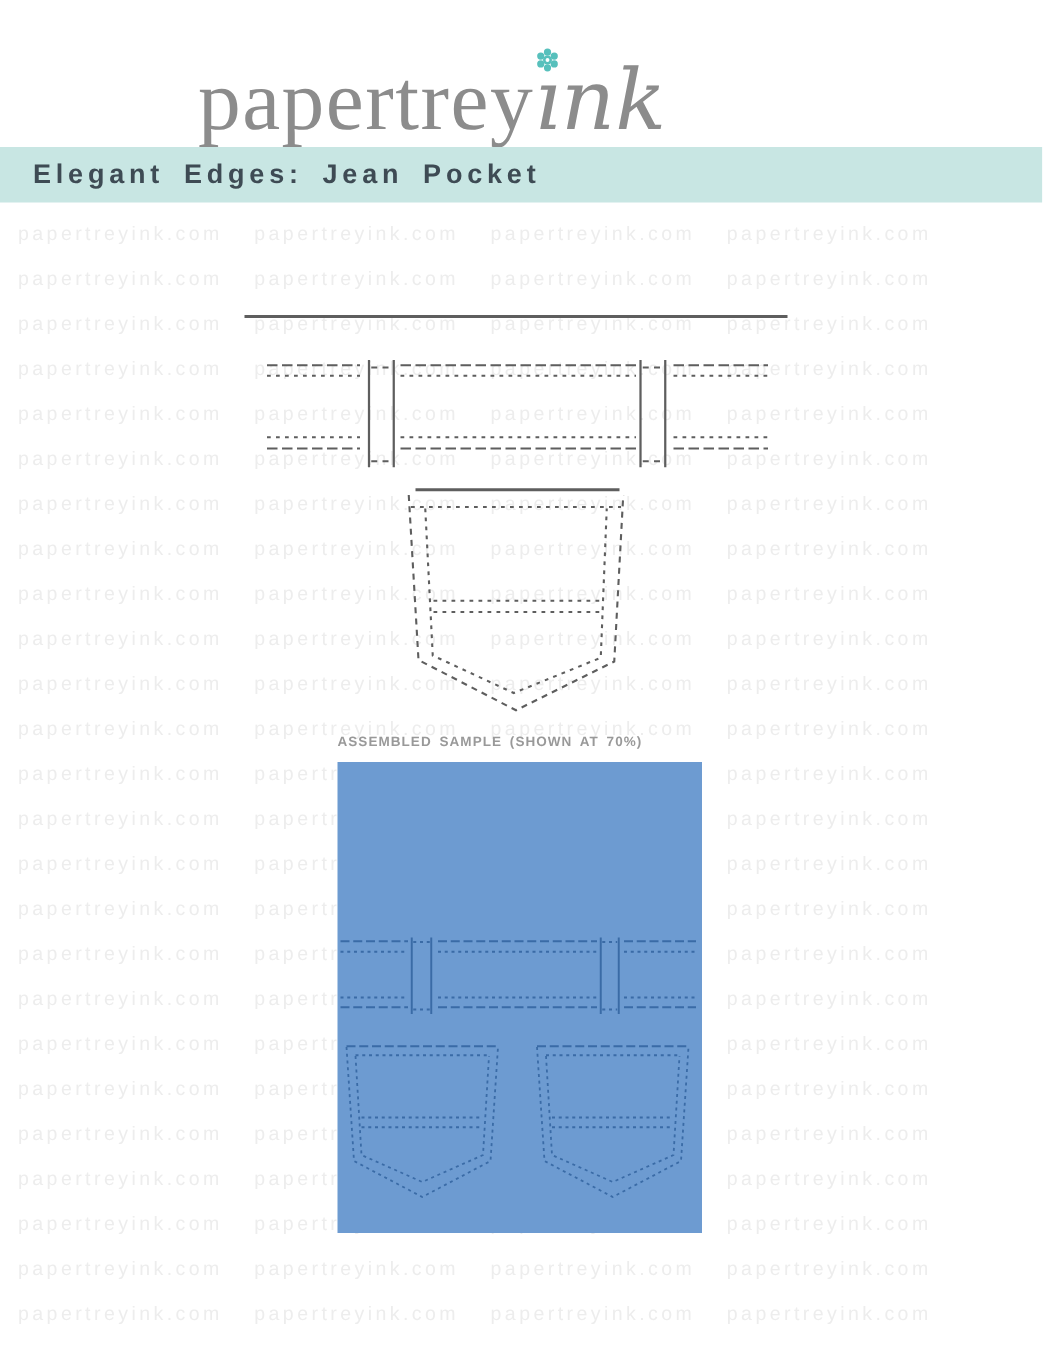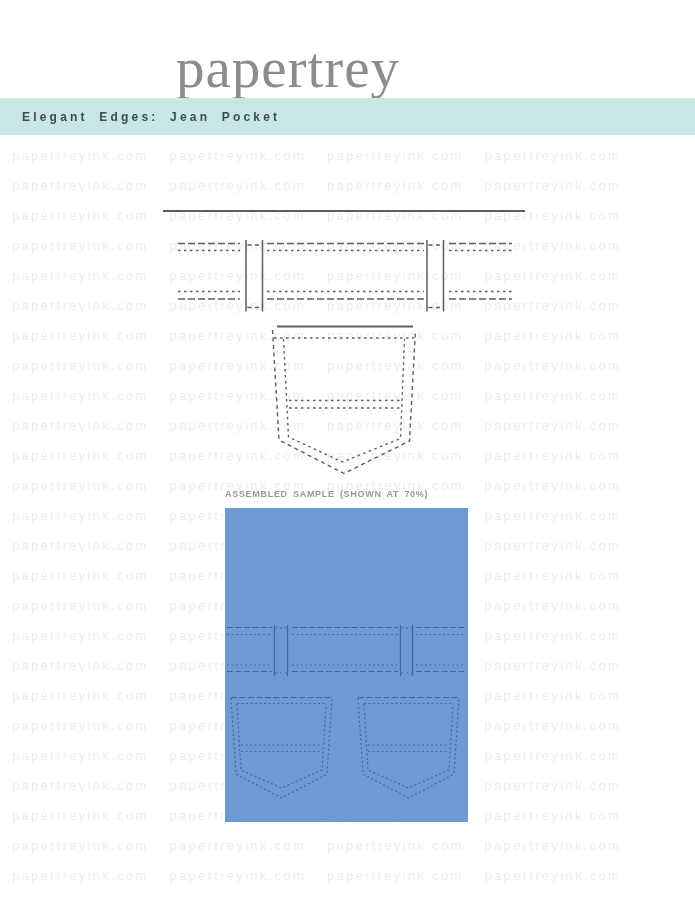--- a/index.html
+++ b/index.html
@@ -13,21 +13,21 @@
               color:var(--logo-color);letter-spacing:1px;}
   .logo-suffix-wrap{position:relative;display:inline-block;}
   .logo-suffix{font-family:"DejaVu Serif",serif;font-style:italic;font-size:56px;
                line-height:1;color:var(--logo-color);letter-spacing:0px;}
   .logo-flower{position:absolute;top:-8px;left:1px;width:16px;height:16px;}
 
   
   .banner{position:absolute;top:98px;left:0;width:695px;height:37px;
           background:var(--banner-bg);display:flex;align-items:center;
           justify-content:space-between;box-sizing:border-box;padding:0 22px;}
-  .banner-text{font-size:12px;font-weight:700;letter-spacing:3.2px;word-spacing:5px;
+  .banner-text{font-size:18px;font-weight:700;letter-spacing:3.2px;word-spacing:5px;
                color:var(--banner-text);}
 
   
   .watermark{position:absolute;top:140px;left:0;width:623px;height:760px;overflow:hidden;}
   .wm-row{position:absolute;left:12px;white-space:nowrap;display:flex;gap:21px;
           font-size:13px;letter-spacing:2.3px;color:var(--wm-color);}
 
   
   .die-layer{position:absolute;top:0;left:0;width:695px;height:900px;pointer-events:none;}
   .die-solid{stroke:var(--die-color);stroke-width:2;fill:none;}
@@ -48,20 +48,35 @@
   .st-dot{stroke:var(--stitch-color);stroke-width:1.2;fill:none;stroke-dasharray:2 2.5;}
   .st-vert{stroke:var(--stitch-color);stroke-width:1.3;fill:none;}
 </style>
 </head>
 <body>
 
 <div id="page">
 
   <div class="logo">
     <span class="logo-brand">papertrey</span>
+    <span class="logo-suffix-wrap">
+      <svg class="logo-flower" viewBox="0 0 16 16">
+        <g fill="var(--flower-color)">
+          <circle cx="8" cy="2.8" r="2.4"></circle>
+            <circle cx="12.5" cy="5.4" r="2.4"></circle>
+          <circle cx="12.5" cy="10.6" r="2.4"></circle>
+            <circle cx="8" cy="13.2" r="2.4"></circle>
+          <circle cx="3.5" cy="10.6" r="2.4"></circle>
+            <circle cx="3.5" cy="5.4" r="2.4"></circle>
+          <circle cx="8" cy="8" r="3"></circle>
+        </g>
+        <circle cx="8" cy="8" r="1.3" fill="#ffffff"></circle>
+      </svg>
+      <span class="logo-suffix">ınk</span>
+    </span>
   </div>
 
   <div class="banner">
     <span class="banner-text">Elegant Edges: Jean Pocket</span>
   </div>
 
   <div class="watermark">
       <div class="wm-row" style="top: 8px;">
         <span>papertreyink.com</span>
         <span>papertreyink.com</span>

